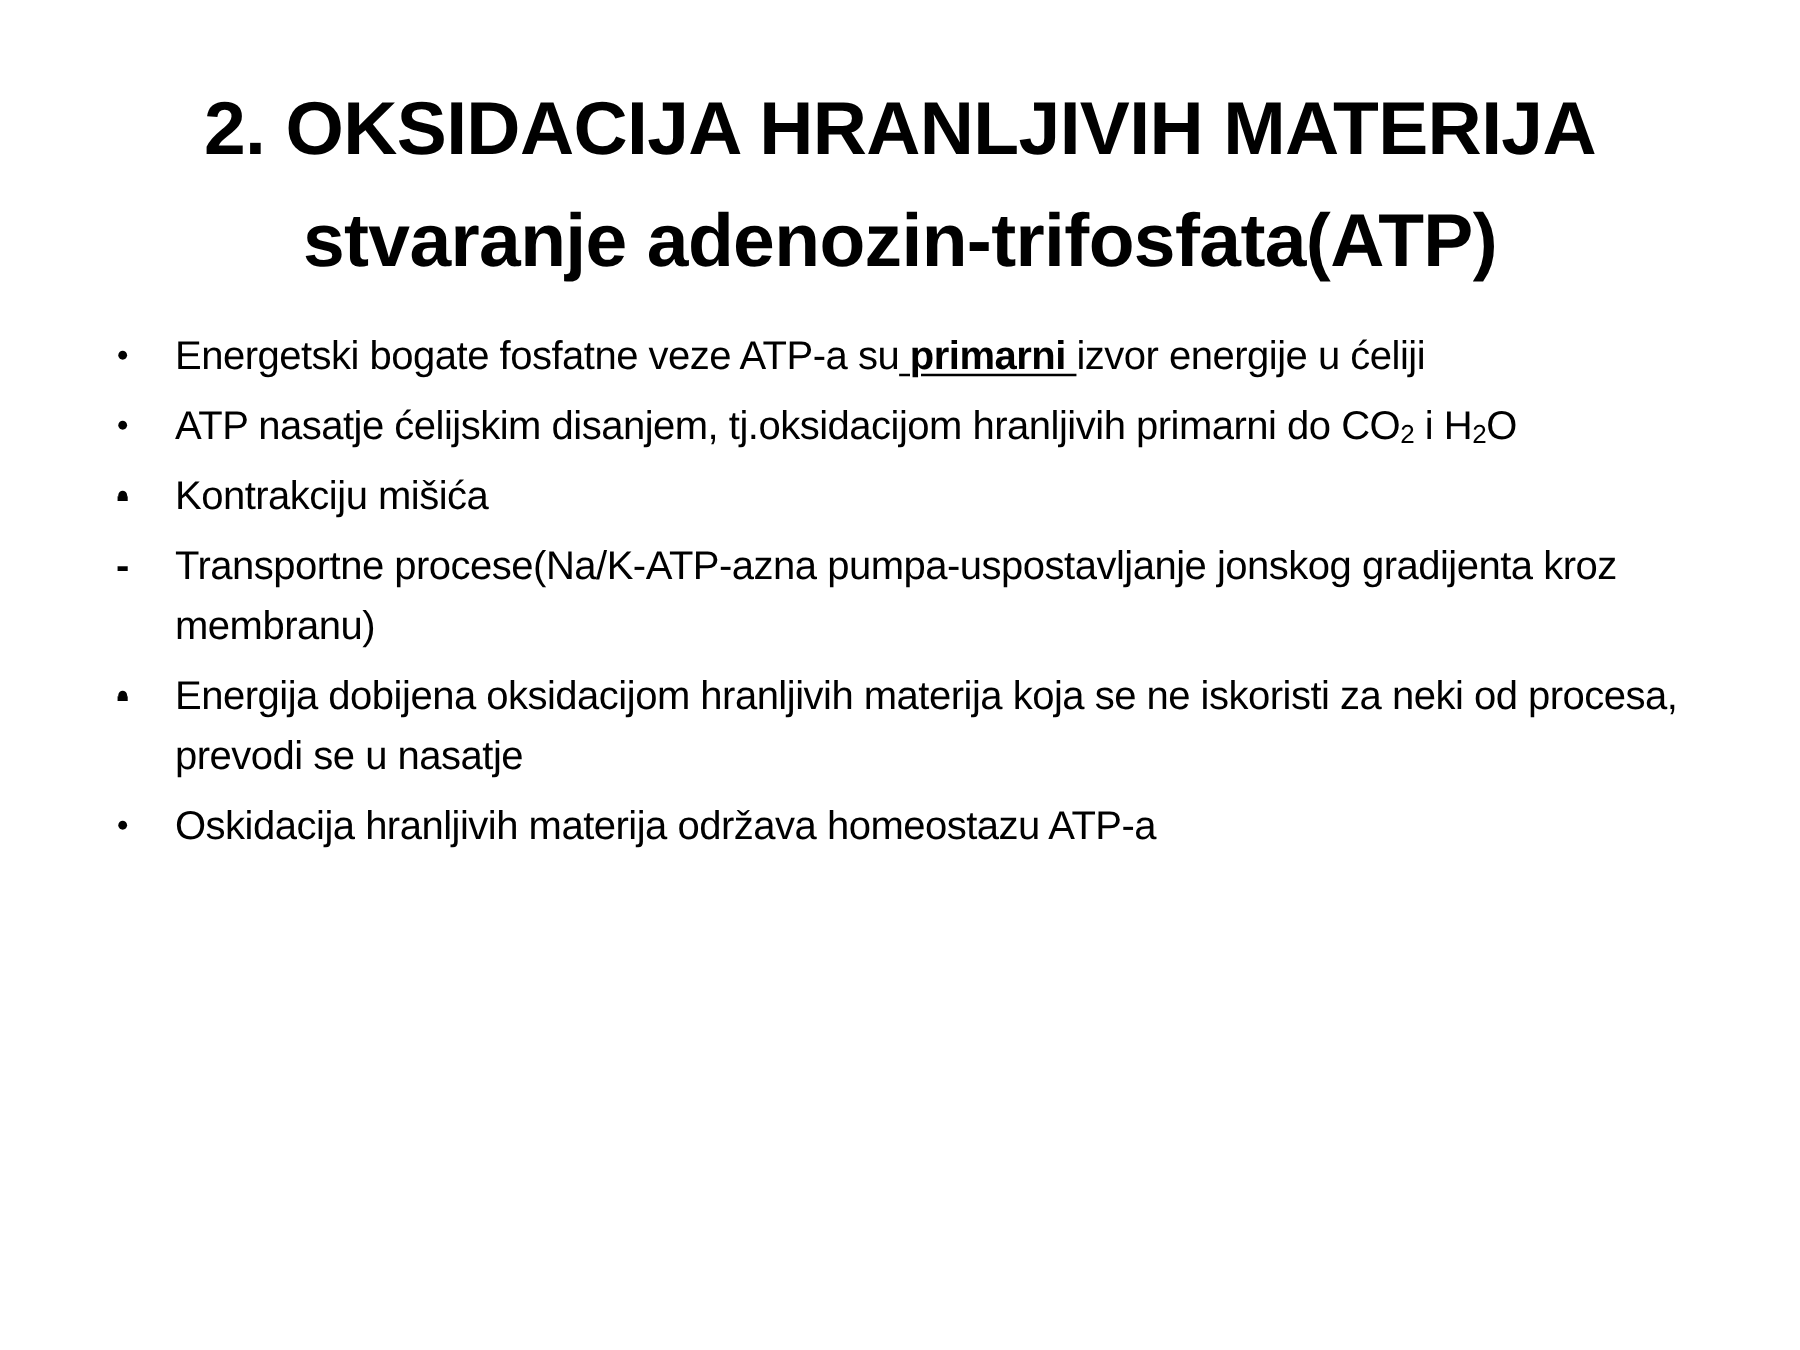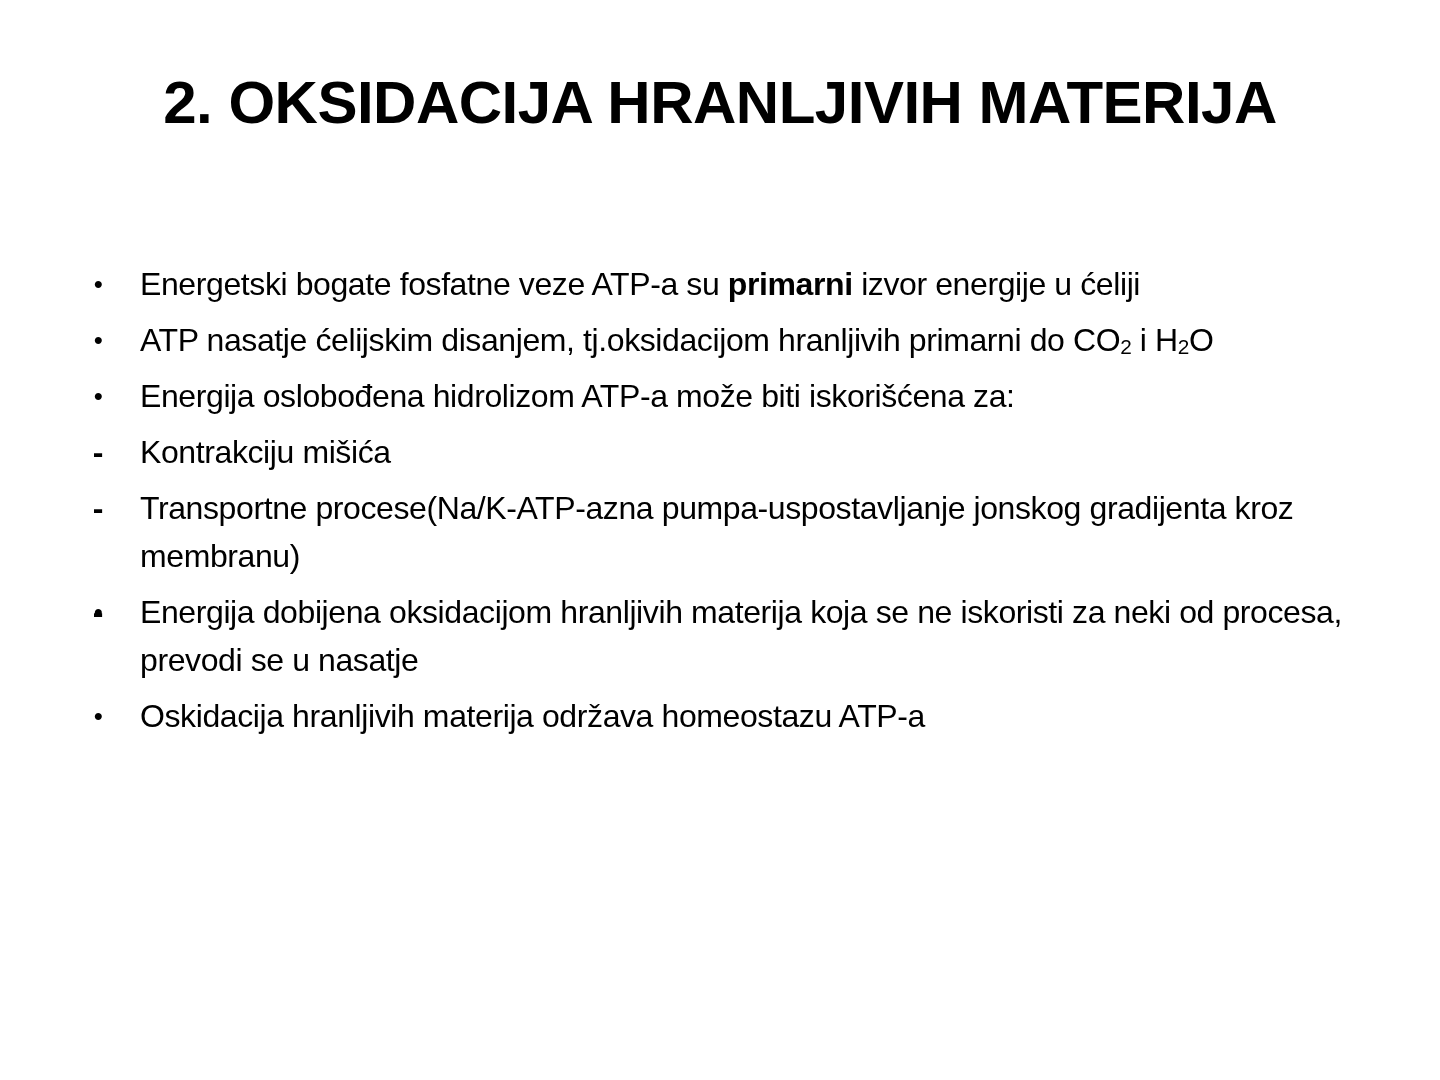--- a/index.html
+++ b/index.html
@@ -52,49 +52,50 @@
       position: absolute;
       left: 88px;
       top: 0;
       width: 24px;
       text-align: center;
     }
     .marker.bullet { font-size: 26px; left: 86px; }
     .marker.dash { font-weight: bold; left: 86px; }
     .underline-bold {
       font-weight: bold;
+      text-decoration: underline;
       text-decoration-thickness: 2px;
       text-underline-offset: 4px;
     }
     sub { font-size: 0.65em; vertical-align: -0.15em; line-height: 0; }
   </style>
 </head>
 <body>
 
 <div class="slide">
 
   <div class="title">
     <span class="line">2. OKSIDACIJA HRANLJIVIH MATERIJA</span>
+    <span class="line">stvaranje adenozin-trifosfata(ATP)</span>
   </div>
 
   <div class="content">
 
     <div class="item">
       <span class="marker bullet">•</span>
       <span>Energetski bogate fosfatne veze ATP-a su</span><span class="underline-bold"> primarni </span><span>izvor energije u ćeliji</span>
     </div>
 
     <div class="item">
       <span class="marker bullet">•</span>
       <span>ATP nasatje ćelijskim disanjem, tj.oksidacijom hranljivih primarni do CO</span><sub>2</sub><span> i H</span><sub>2</sub><span>O</span>
     </div>
 
     <div class="item">
       <span class="marker bullet">•</span>
-      <span>Energija oslobođena hidrolizom ATP-a može biti iskorišćena za:</span>
     </div>
 
     <div class="item">
       <span class="marker dash">-</span>
       <span>Kontrakciju mišića</span>
     </div>
 
     <div class="item">
       <span class="marker dash">-</span>
       <span>Transportne procese(Na/K-ATP-azna pumpa-uspostavljanje jonskog gradijenta kroz membranu)</span>

